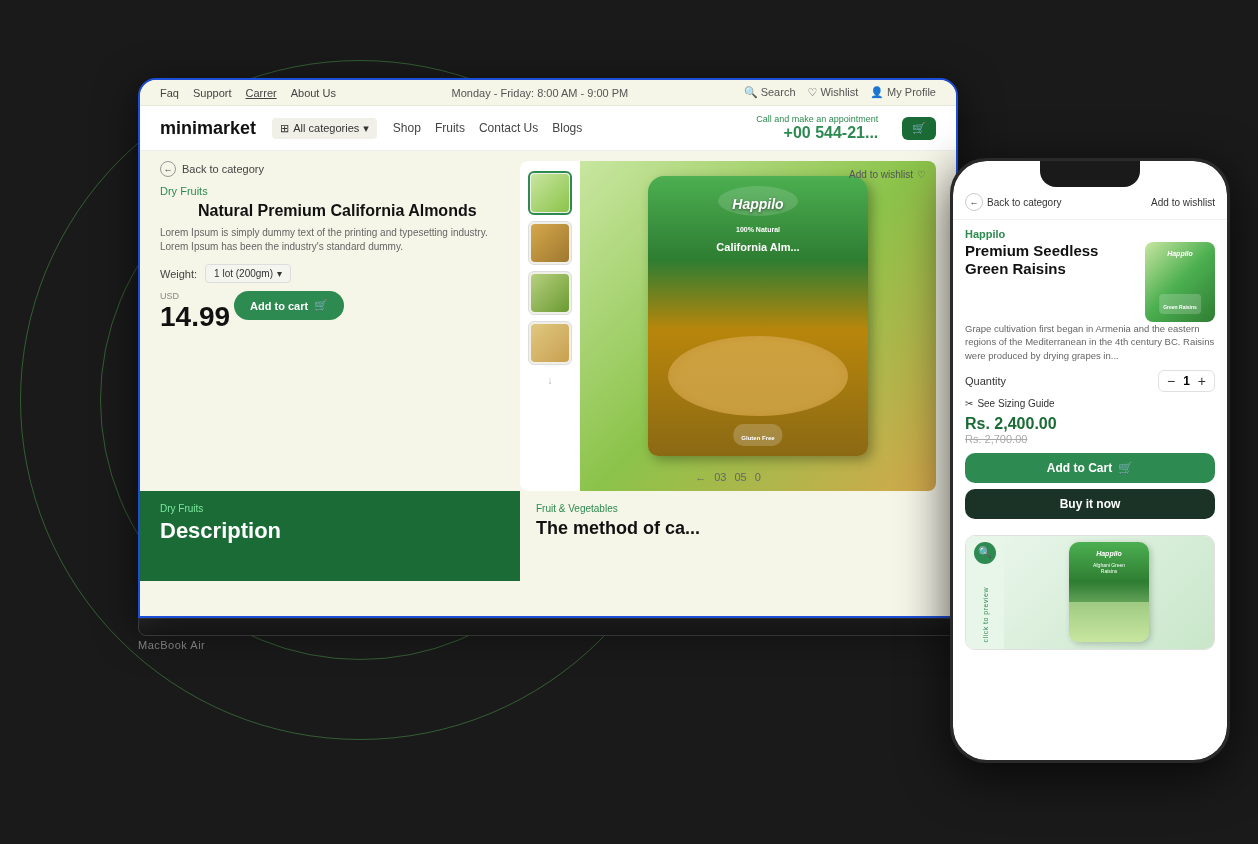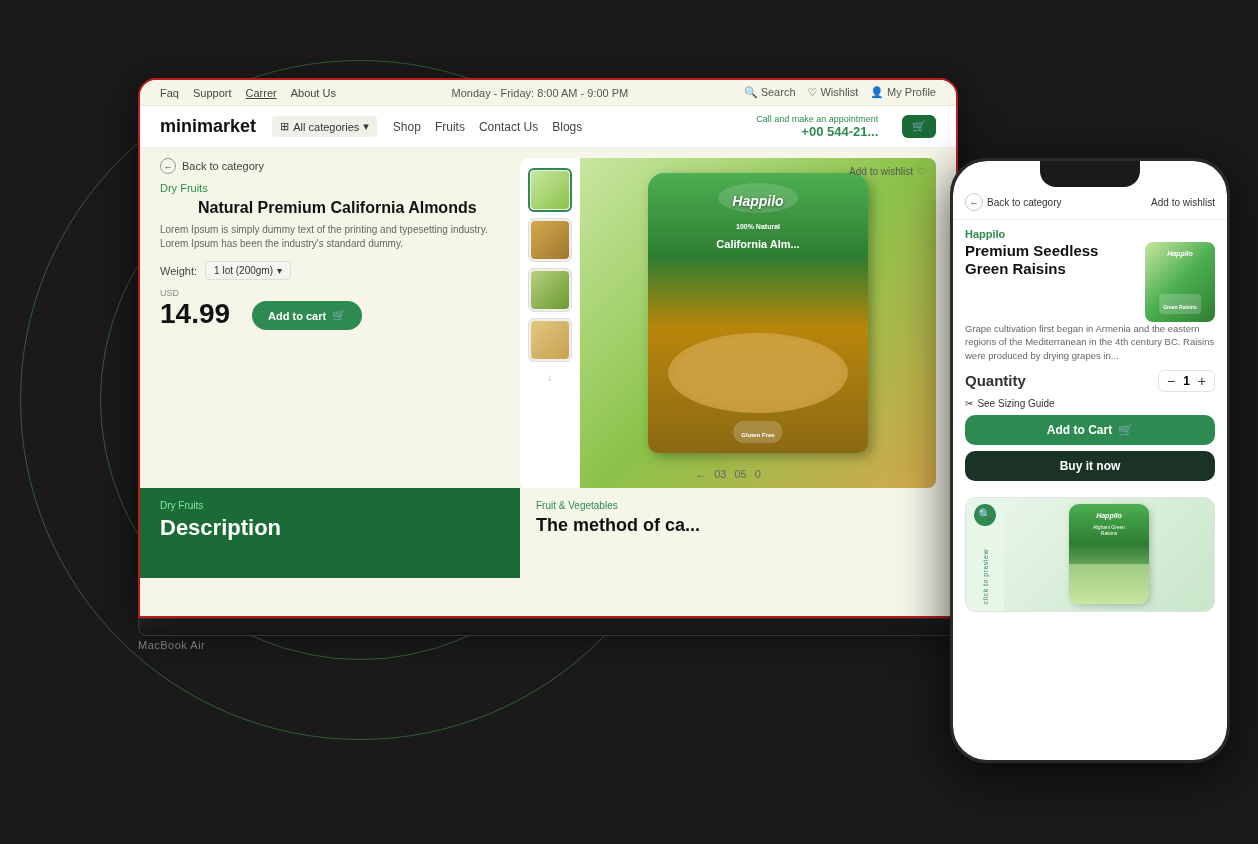--- a/index.html
+++ b/index.html
@@ -37,21 +37,21 @@
     .laptop-wrapper {
       position: absolute;
       top: 78px; left: 138px;
       width: 830px; height: 640px;
     }
     .laptop-body {
       width: 820px;
       height: 540px;
       background: #1c1c1c;
       border-radius: 18px 18px 0 0;
-      border: 2px solid #b91c1c;
+      border: 2px solid #1d4ed8;
       overflow: hidden;
       box-shadow: 0 10px 40px rgba(0,0,0,0.6);
       position: relative;
     }
     .laptop-screen {
       width: 100%;
       height: 100%;
       background: #f5f5e8;
       overflow: hidden;
       position: relative;
@@ -132,21 +132,21 @@
     }
     .category-label { color: #2d8a50; font-size: 11px; font-weight: 500; margin-bottom: 4px; }
     .product-title { font-size: 16px; font-weight: 700; color: #111; line-height: 1.2; margin-bottom: 6px; margin-left: 38px; }
     .product-desc { font-size: 10px; color: #666; line-height: 1.4; margin-bottom: 10px; }
     .weight-row { display: flex; align-items: center; gap: 8px; margin-bottom: 8px; }
     .weight-label { font-size: 11px; color: #444; }
     .weight-select {
       background: #f5f5f0; border: 1px solid #ddd; border-radius: 4px;
       padding: 3px 8px; font-size: 10px; color: #333; display: flex; align-items: center; gap: 4px; cursor: pointer;
     }
-    .price-row { display: flex; align-items: flex-end; gap: 22px; }
+    .price-row { display: flex; align-items: flex-start; gap: 4px; }
     .price-usd { font-size: 9px; color: #888; display: block; }
     .price-main { font-size: 28px; font-weight: 700; color: #111; }
     .add-cart-btn {
       background: #2d8a50; color: #fff; border: none; border-radius: 20px;
       padding: 8px 16px; font-size: 11px; font-weight: 600; cursor: pointer;
       display: flex; align-items: center; gap: 6px;
     }
 
     
     .product-image-area {
@@ -258,21 +258,21 @@
     .phone-wishlist { font-size: 10px; color: #333; cursor: pointer; }
 
     
     .phone-product-area { padding: 8px 12px; }
     .phone-brand { color: #2d8a50; font-size: 11px; font-weight: 600; margin-bottom: 2px; }
     .phone-product-title { font-size: 15px; font-weight: 700; color: #111; line-height: 1.2; margin-bottom: 6px; }
     .phone-product-desc { font-size: 9.5px; color: #666; line-height: 1.4; margin-bottom: 8px; }
 
     
     .phone-quantity-row { display: flex; align-items: center; justify-content: space-between; margin-bottom: 6px; }
-    .phone-quantity-label { font-size: 15px; color: #333; font-weight: 700; }
+    .phone-quantity-label { font-size: 11px; color: #333; font-weight: 400; }
     .phone-qty-control {
       display: flex; align-items: center; gap: 6px;
       border: 1px solid #e0e0e0; border-radius: 6px; padding: 2px 6px;
     }
     .phone-qty-btn { font-size: 14px; color: #333; cursor: pointer; padding: 0 2px; }
     .phone-qty-num { font-size: 12px; font-weight: 600; }
 
     .phone-sizing { display: flex; align-items: center; gap: 4px; font-size: 10px; color: #333; margin-bottom: 6px; cursor: pointer; }
 
     .phone-price-main { font-size: 16px; font-weight: 700; color: #1a6b35; }
@@ -372,21 +372,21 @@
           <span>▾</span>
         </div>
         <div class="nav-links">
           <span>Shop</span>
           <span>Fruits</span>
           <span>Contact Us</span>
           <span>Blogs</span>
         </div>
         <div style="margin-left:auto; font-size:10px; color:#2d8a50; text-align:right;">
           <div style="font-size:9px;">Call and make an appointment</div>
-          <div style="font-size:13px; font-weight:700;">+00 544-21...</div>
+          <div style="font-size:16px; font-weight:700;">+00 544-21...</div>
         </div>
         <button class="cart-btn">🛒</button>
       </div>
 
       <div class="product-area">
 
         <div class="product-left">
           <div class="back-btn">
             <span style="width:16px;height:16px;border:1.5px solid #999;border-radius:50%;display:inline-flex;align-items:center;justify-content:center;font-size:9px;">←</span>
             <span>Back to category</span>
@@ -521,20 +521,24 @@
           </div>
         </div>
 
         
         <div class="phone-sizing">
           <span>✂</span>
           <span>See Sizing Guide</span>
         </div>
 
         
+        <div class="phone-price-row">
+          <div class="phone-price-main">Rs. 2,400.00</div>
+          <div class="phone-price-orig">Rs. 2,700.00</div>
+        </div>
 
         
         <button class="phone-add-cart">
           <span>Add to Cart</span>
           <span>🛒</span>
         </button>
         <button class="phone-buy-now">
           <span>Buy it now</span>
         </button>
       </div>

